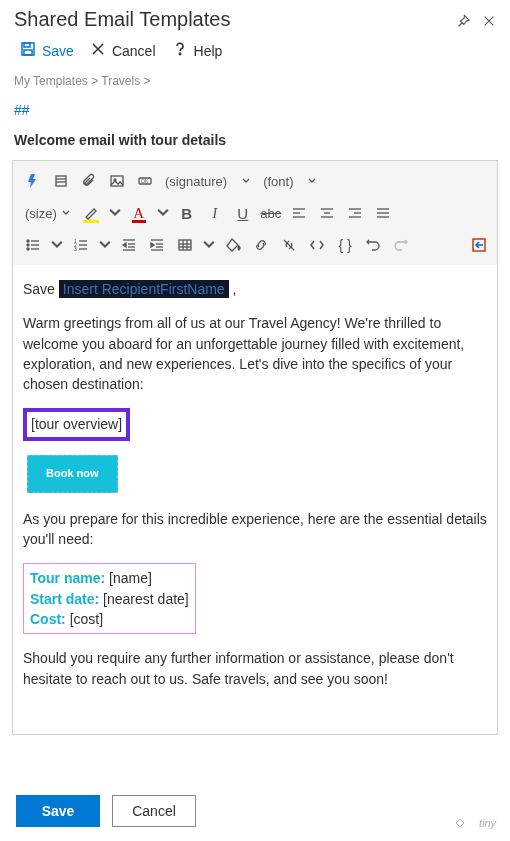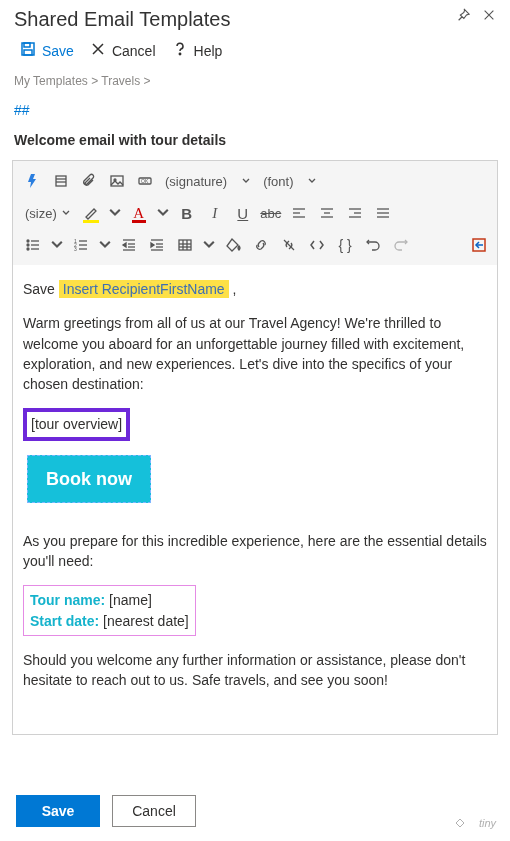--- a/index.html
+++ b/index.html
@@ -1,17 +1,17 @@
 <!DOCTYPE html>
 <html><head>
   <meta charset="utf-8">
   <style>
     *{box-sizing:border-box;margin:0;padding:0;}
     body{font-family:"Segoe UI",Arial,sans-serif;font-size:13px;color:#323130;width:510px;height:841px;background:#fff;overflow:hidden;position:relative;}
-    .header{display:flex;align-items:flex-start;justify-content:space-between;padding:8px 14px 6px 14px;}
+    .header{display:flex;align-items:flex-end;justify-content:space-between;padding:8px 14px 6px 14px;}
     .header h1{font-size:20px;font-weight:400;color:#333;}
     .header-icons{display:flex;gap:12px;align-items:center;}
     .header-icons span{cursor:pointer;color:#555;}
     .pin svg, .close-icn svg{width:14px;height:14px;}
     .topbar{display:flex;gap:16px;padding:4px 14px 6px 20px;align-items:center;}
     .tb-item{display:flex;align-items:center;gap:6px;cursor:pointer;font-size:14px;color:#323130;}
     .tb-item.save-item{color:#0078d4;}
     .tb-item svg{width:16px;height:16px;}
     .crumbs{padding:8px 28px 2px 14px;color:#8a8886;font-size:12px;}
     .hash{padding:12px 14px 2px 14px;color:#0078d4;font-size:14px;}
@@ -24,24 +24,24 @@
     .sel .chev{margin-left:14px;}
     .bolt{color:#2a7edf;}
     .tbtn.hilite-y::after{content:"";position:absolute;bottom:4px;left:6px;right:6px;height:3px;background:#ffeb00;}
     .tbtn.txt-red{color:#c00;}
     .letter{font-size:15px;font-family:"Segoe UI",serif;}
     .wide{min-width:20px;}
     .chev svg{width:10px;height:10px;}
     .divider-right{margin-left:auto;}
     .editor{margin:0 12px 0 12px;border:1px solid #d0d0d0;border-top:none;padding:14px 10px 20px 10px;min-height:470px;font-size:14px;line-height:1.45;}
     .editor p{margin-bottom:14px;}
-    .insert-field{background:#fde047;color:#3f6fb3;padding:1px 4px;}
+    .insert-field{background:#0f172a;color:#3f6fb3;padding:1px 4px;}
     .pinkbox{border:4px solid #6d28d9;display:inline-block;padding:2px 4px;margin-bottom:14px;}
     .pinkbox2{border:1px solid #e58be5;display:inline-block;padding:4px 6px;margin-bottom:14px;}
-    .book-btn{background:#15c0da;color:#fff;font-weight:700;padding:10px 18px;display:inline-block;border:1px dashed #7db6ff;margin:0 0 28px 4px;font-size:18px;cursor:pointer;}
+    .book-btn{background:#15c0da;color:#fff;font-weight:700;padding:10px 18px;display:inline-block;border:1px dashed #7db6ff;margin:0 0 16px 4px;font-size:11px;cursor:pointer;}
     .kv{font-weight:700;color:#15b3cc;}
     .footer-btns{position:absolute;bottom:14px;left:16px;display:flex;gap:12px;}
     .btn{min-width:84px;height:32px;display:flex;align-items:center;justify-content:center;font-size:14px;cursor:pointer;border:1px solid #8a8886;background:#fff;}
     .btn.primary{background:#0078d4;color:#fff;border-color:#0078d4;font-weight:600;}
     .tiny-logo{position:absolute;bottom:12px;right:14px;font-size:11px;color:#b0b0b0;font-style:italic;display:flex;align-items:center;gap:14px;}
   </style>
 </head>
 <body>
 
 <div class="header">
@@ -314,22 +314,23 @@
     <span class="insert-field">Insert RecipientFirstName</span>
     <span> ,</span>
   </p>
   <p>Warm greetings from all of us at our Travel Agency! We're thrilled to welcome you aboard for an unforgettable journey filled with excitement, exploration, and new experiences. Let's dive into the specifics of your chosen destination:</p>
   <div class="pinkbox">[tour overview]</div><br>
   <div class="book-btn">Book now</div>
   <p>As you prepare for this incredible experience, here are the essential details you'll need:</p>
   <div class="pinkbox2">
     <div><span class="kv">Tour name:</span><span> [name]</span></div>
     <div><span class="kv">Start date:</span><span> [nearest date]</span></div>
-  </div>
-  <p>Should you welcome any further information or assistance, please don't hesitate to reach out to us. Safe travels, and see you soon!</p>
+    <div><span class="kv">Cost:</span><span> [cost]</span></div>
+  </div>
+  <p>Should you require any further information or assistance, please don't hesitate to reach out to us. Safe travels, and see you soon!</p>
 </div>
 
 <div class="footer-btns">
   <div class="btn primary">Save</div>
   <div class="btn">Cancel</div>
 </div>
 <div class="tiny-logo">
   <svg width="10" height="10" viewBox="0 0 10 10" fill="none" stroke="#b0b0b0">
       <path d="M5 1l4 4-4 4-4-4z"></path>
     </svg>

